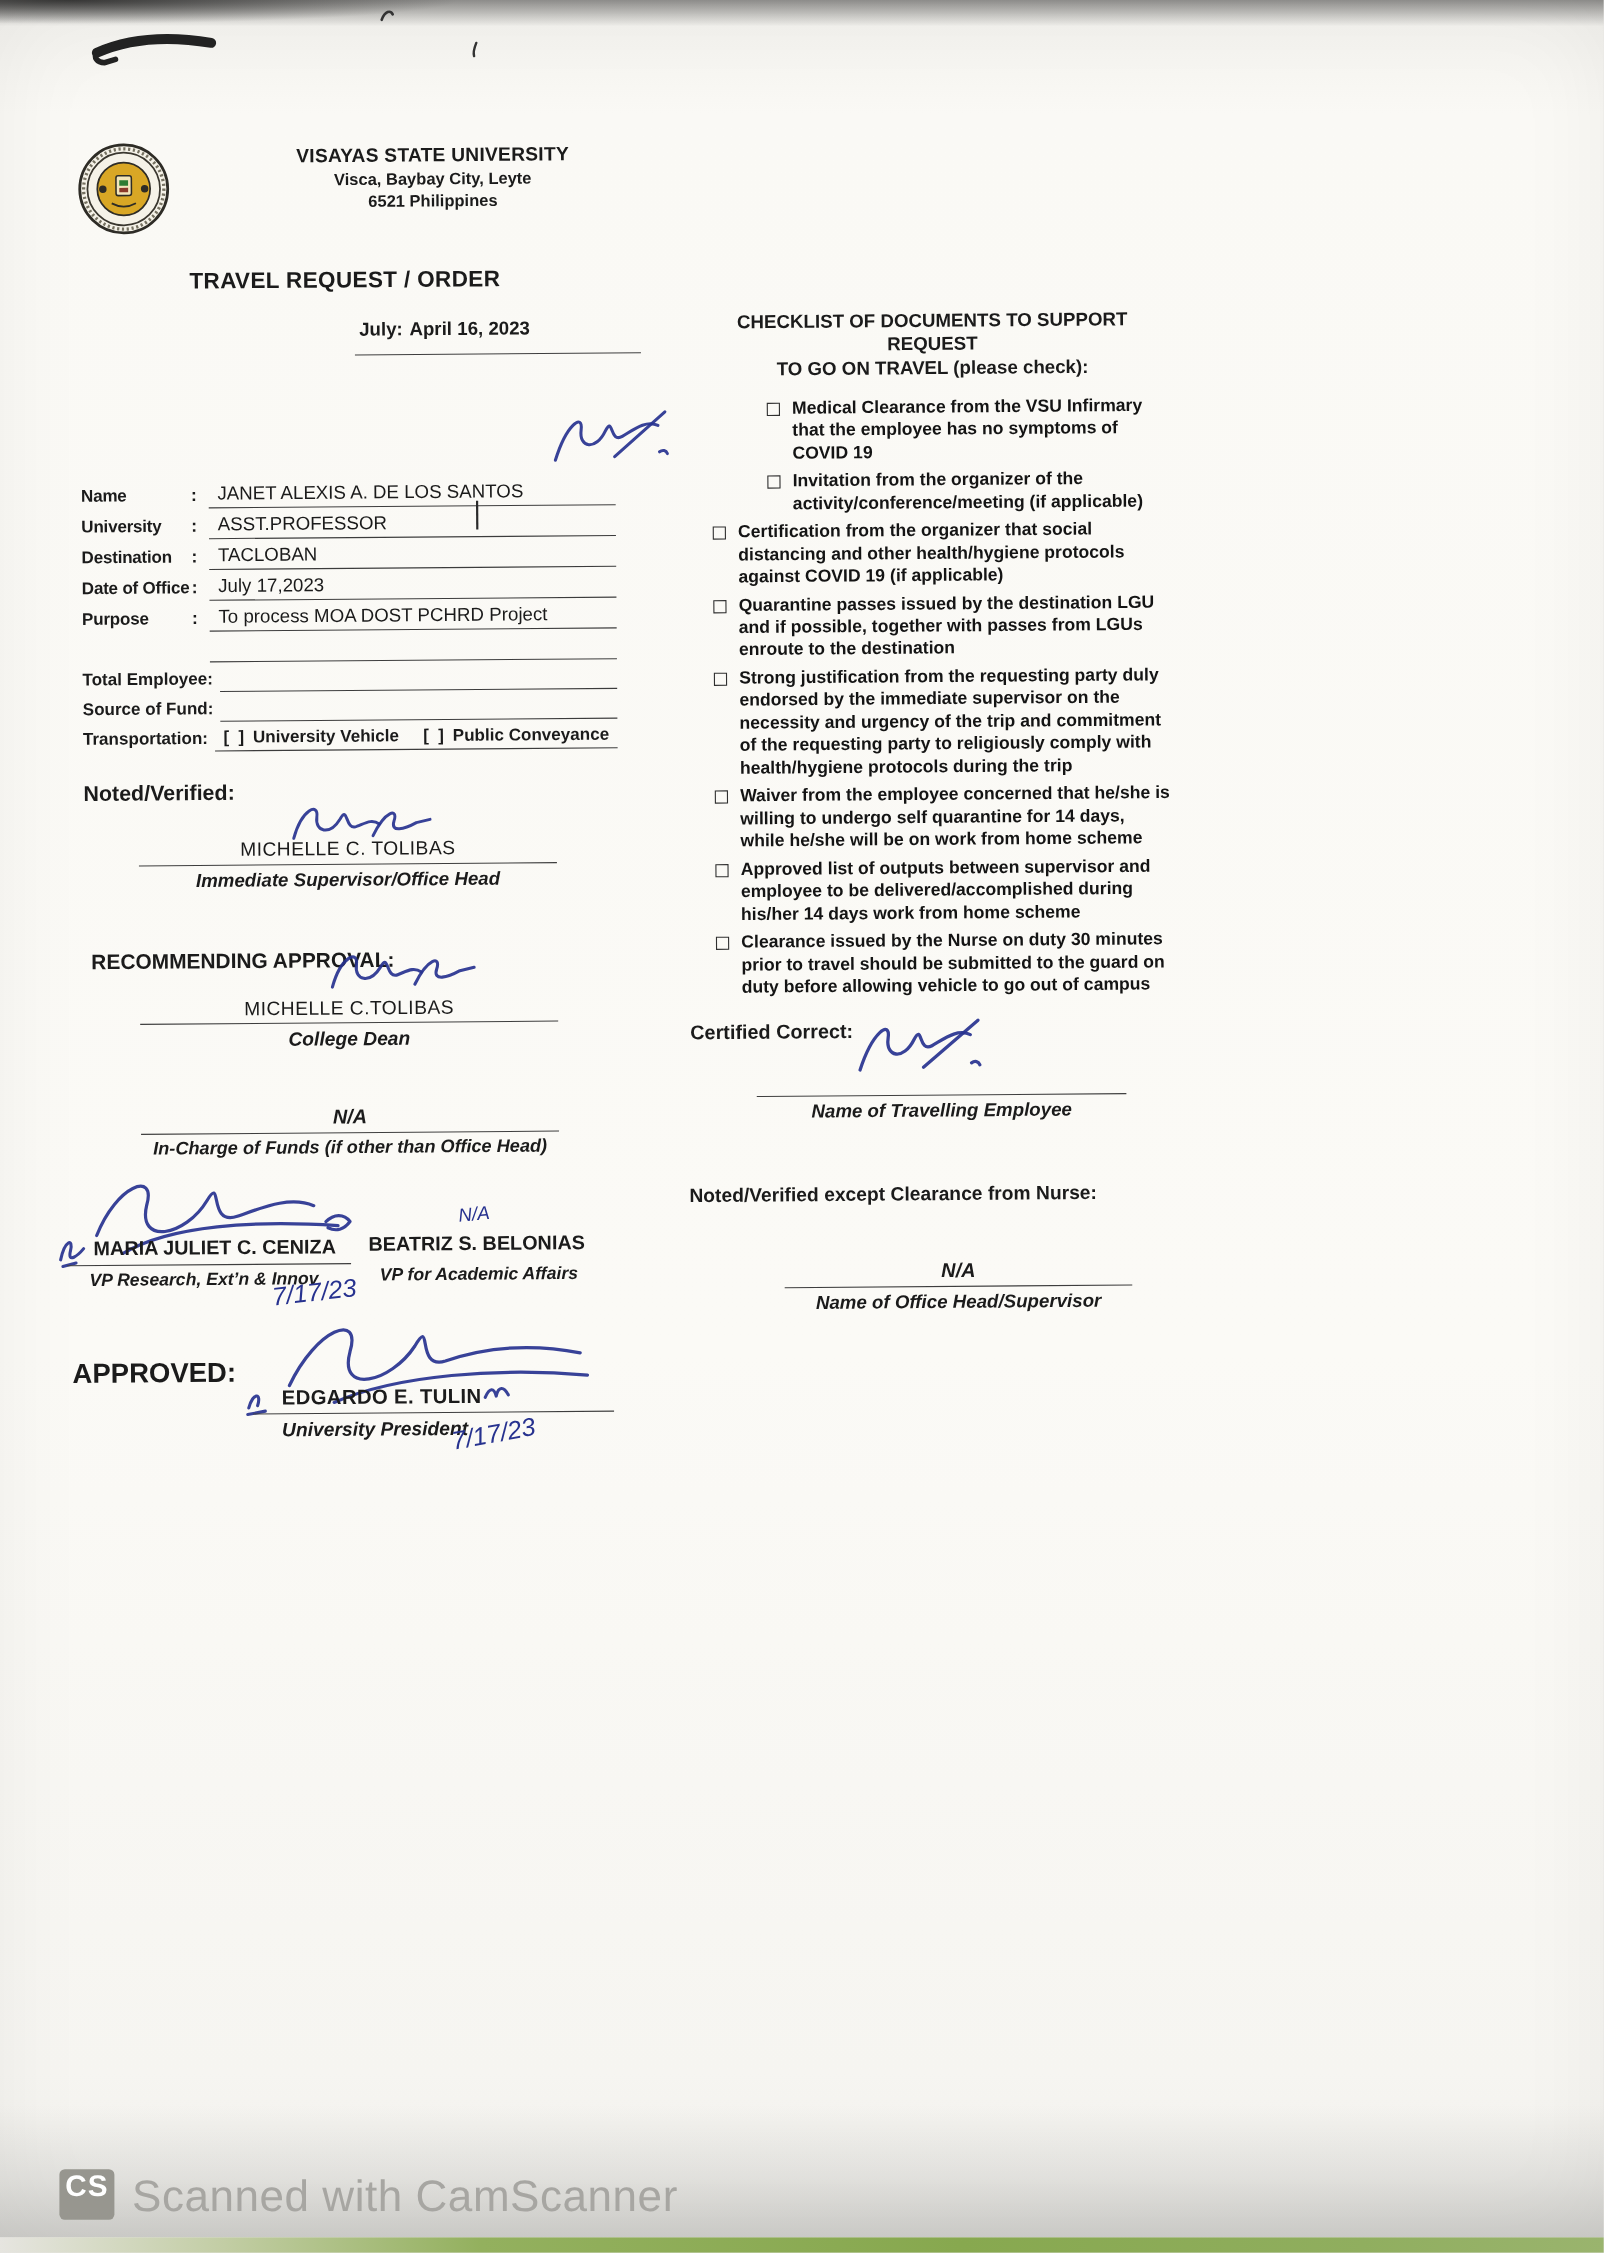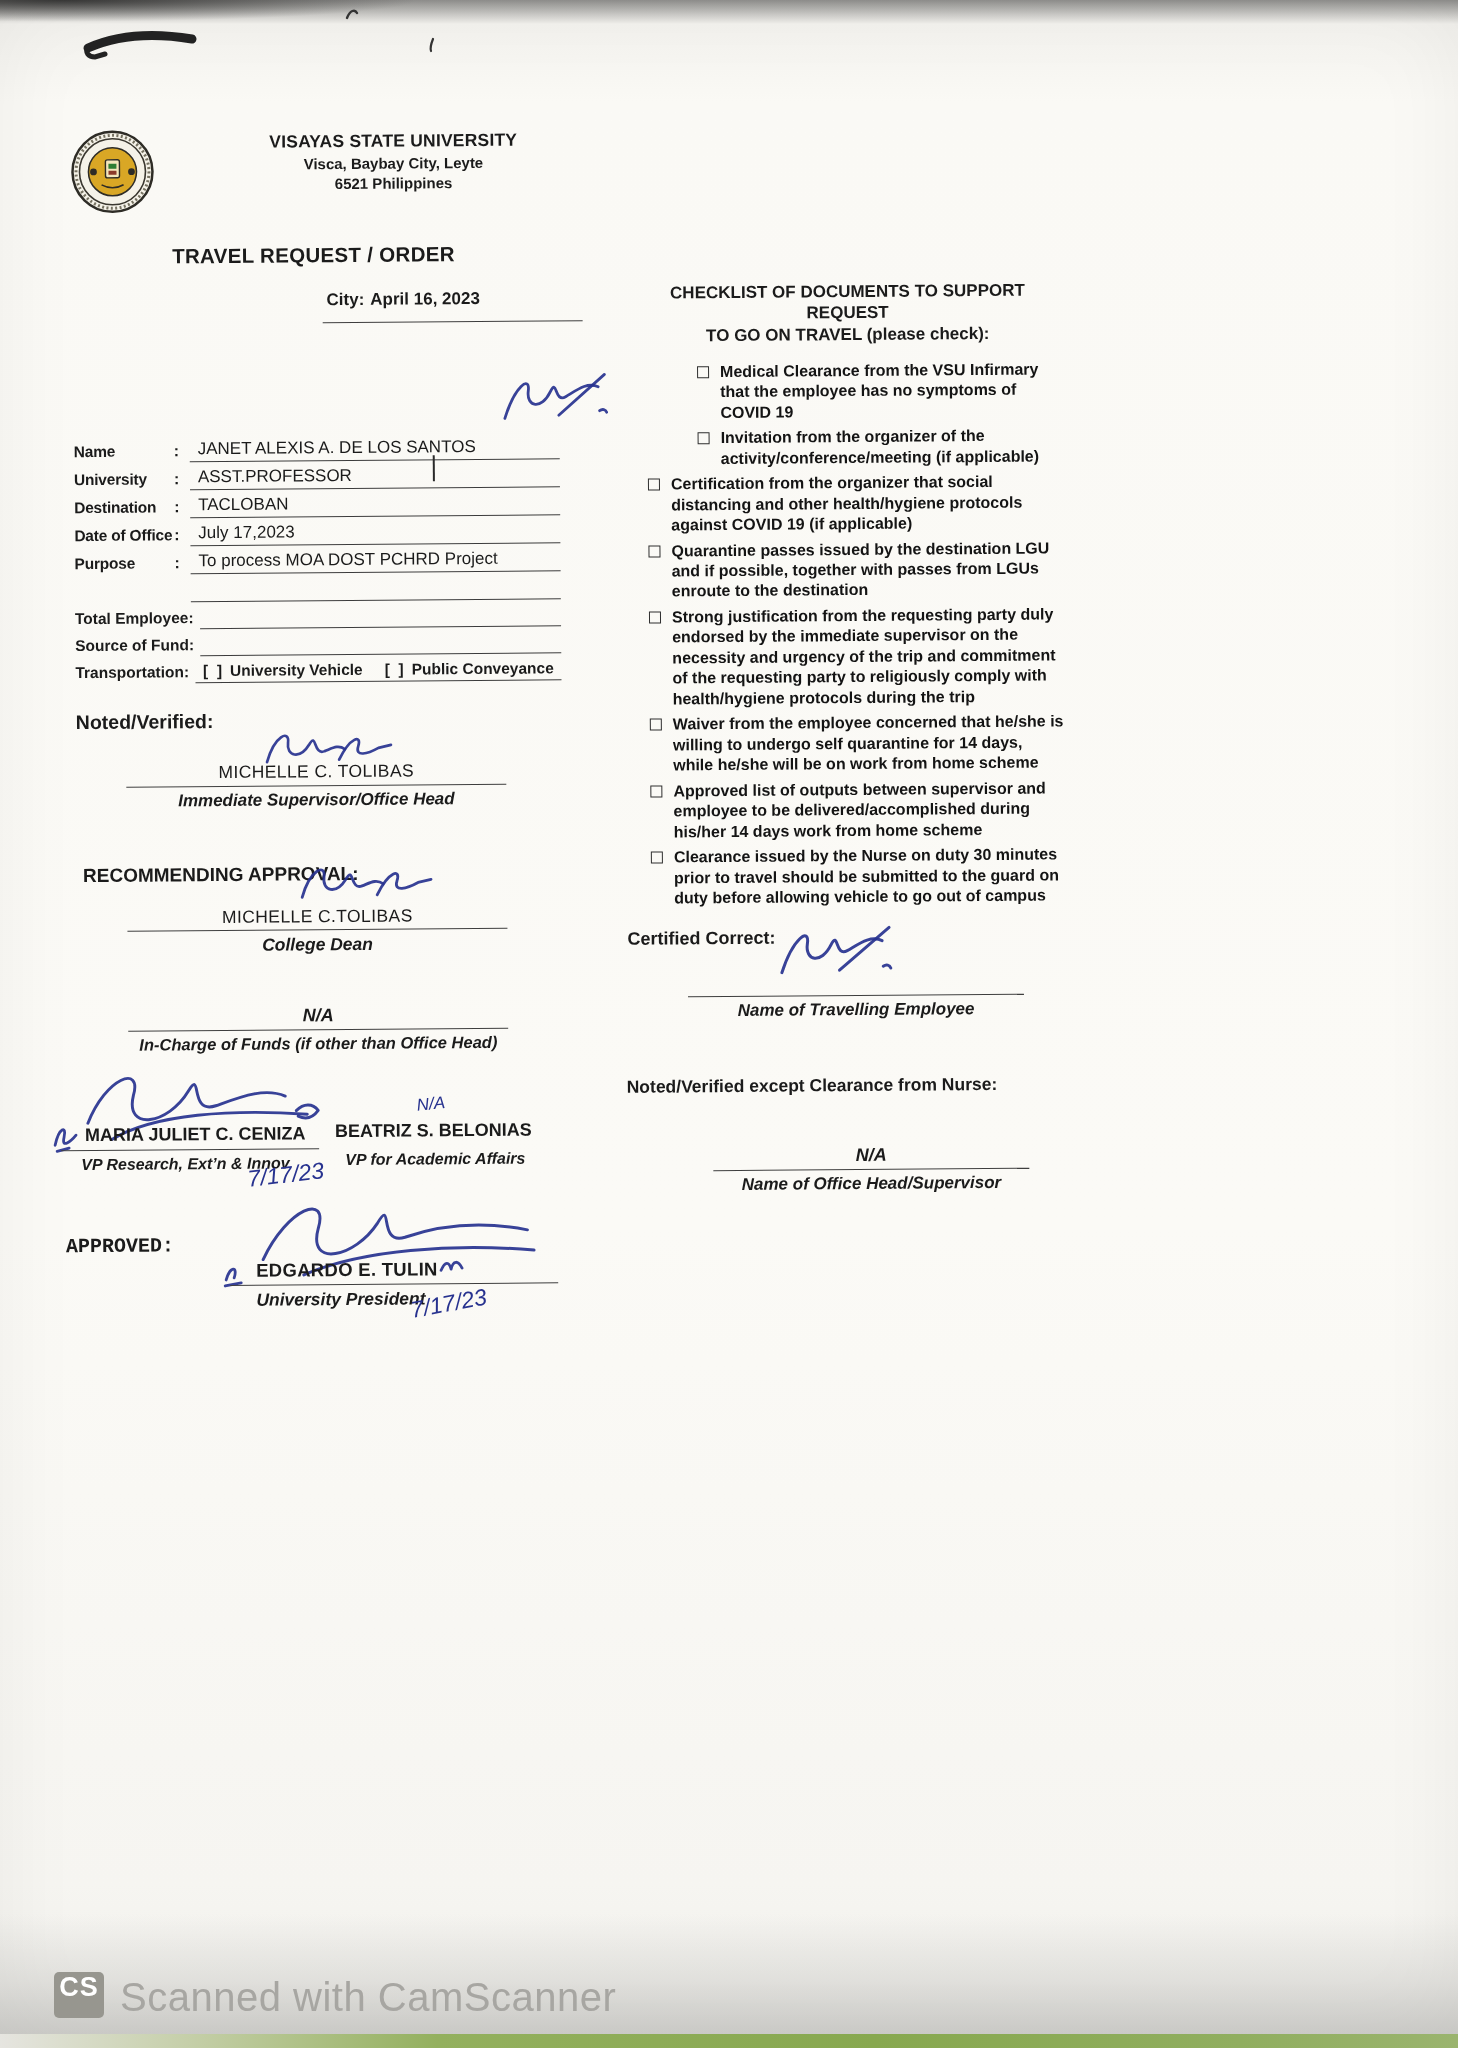--- a/index.html
+++ b/index.html
@@ -104,21 +104,21 @@
 
     <div class="header-text">
       <div class="uni">VISAYAS STATE UNIVERSITY</div>
       <div class="addr">Visca, Baybay City, Leyte</div>
       <div class="addr">6521   Philippines</div>
     </div>
 
     <div class="doc-title">TRAVEL REQUEST / ORDER</div>
 
     <div class="date-row">
-      <span>City:</span><span>April 16, 2023</span>
+      <span>July:</span><span>April 16, 2023</span>
     </div>
     <div class="uline" style="left:328px; top:319px; width:260px;"></div>
 
     <svg class="sig" style="left:498px; top:368px; width:125px; height:58px; transform:rotate(-3deg);" viewBox="0 0 120 58">
       <path d="M8,46 C20,14 36,4 33,20 C30,36 45,40 55,22 C63,8 58,34 70,28 C80,23 92,14 103,20"></path>
       <path d="M62,46 L110,8"></path>
       <path d="M103,44 c3,-2 6,-1 7,2"></path>
     </svg>
 
     <div class="form">
@@ -205,21 +205,21 @@
     </svg>
     <div class="abs b" style="left:84px; top:1120px; font-size:18px;">MARIA JULIET C. CENIZA</div>
     <div class="uline" style="left:60px; top:1145px; width:258px;"></div>
     <div class="abs b i" style="left:80px; top:1151px; font-size:16px;">VP Research, Ext’n &amp; Innov</div>
     <div class="handdate bluetext" style="left:246px; top:1158px; transform:rotate(-6deg);">7/17/23</div>
 
     <div class="abs bluetext" style="left:416px; top:1092px; font-size:17px; transform:rotate(-5deg);">N/A</div>
     <div class="abs b" style="left:334px; top:1118px; font-size:18px;">BEATRIZ S. BELONIAS</div>
     <div class="abs b i" style="left:344px; top:1148px; font-size:16px;">VP for Academic Affairs</div>
 
-    <div class="abs b" style="left:64px; top:1230px; font-size:20px;font-family:Liberation Mono, monospace;">APPROVED:</div>
+    <div class="abs b" style="left:64px; top:1230px; font-size:25px;">APPROVED:</div>
     <svg class="sig big" style="left:232px; top:1184px; width:320px; height:106px;" viewBox="0 0 320 115">
       <path d="M18,78 C45,22 90,6 78,45 C66,88 118,76 142,40 C160,10 142,64 172,55 C202,45 245,36 305,48"></path>
       <path d="M62,95 C125,68 225,62 312,70"></path>
     </svg>
     <svg class="sig" style="left:218px; top:1254px; width:30px; height:34px;" viewBox="0 0 30 34">
       <path d="M6,22 C10,8 18,8 14,20 M5,28 l16,-3"></path>
     </svg>
     <div class="abs b" style="left:254px; top:1256px; font-size:18.5px; letter-spacing:.3px;">EDGARDO E. TULIN</div>
     <svg class="sig" style="left:436px; top:1252px; width:28px; height:22px;" viewBox="0 0 28 22">
       <path d="M3,16 c4,-9 8,-9 10,-1 c2,-9 7,-9 11,-1"></path>

